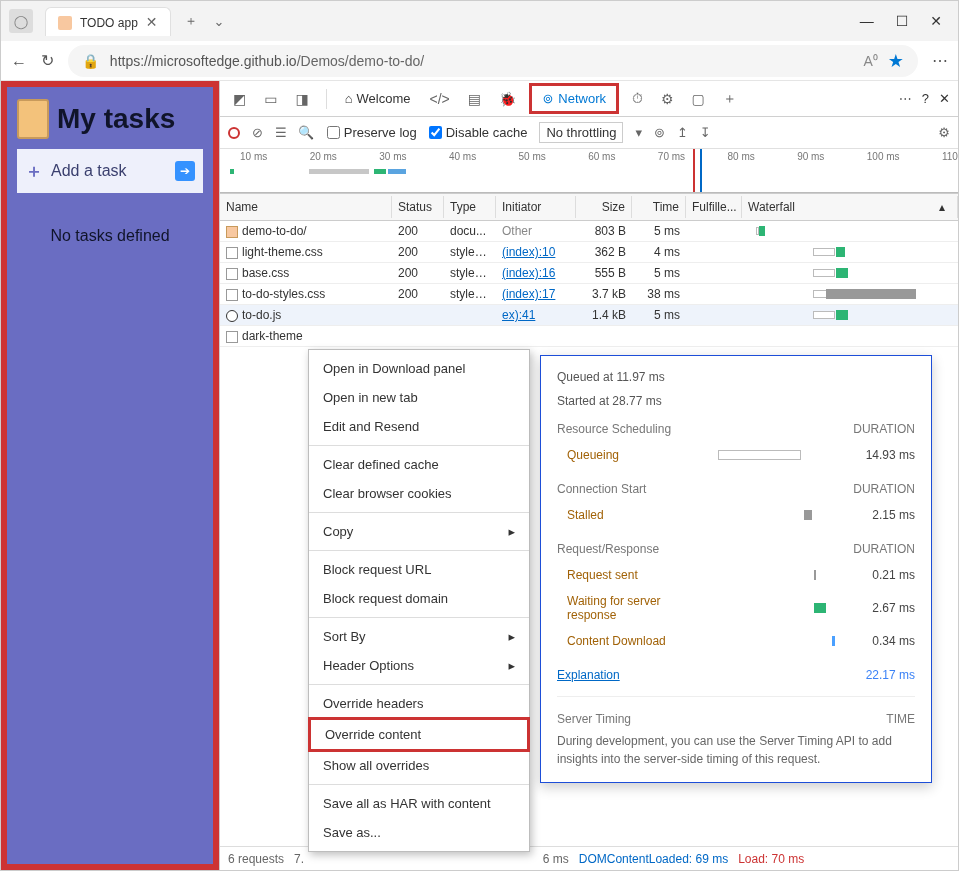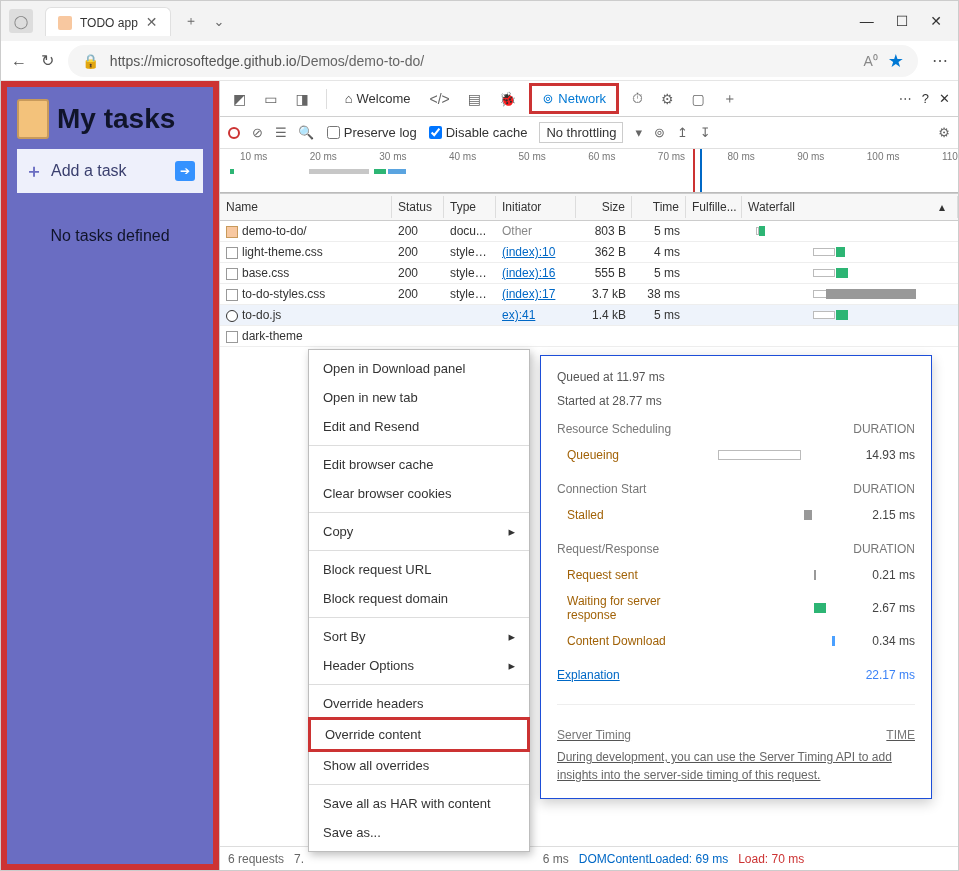--- a/index.html
+++ b/index.html
@@ -98,21 +98,21 @@
 .timing-tip { position:absolute; left:540px; top:355px; width:392px; background:#fff; border:1px solid #1d4ed8; box-shadow:0 4px 12px rgba(0,0,0,0.2); z-index:60; padding:14px 16px; font-size:12px; color:#555;}
 .timing-tip .line { margin-bottom:10px;}
 .timing-tip .sect { display:flex; justify-content:space-between; margin:14px 0 6px; color:#777;}
 .timing-tip .row { display:flex; align-items:center; padding:6px 0; gap:8px;}
 .timing-tip .lbl { flex:0 0 130px; color:#a16207; padding-left:10px;}
 .timing-tip .bar { flex:1; height:12px; position:relative; }
 .timing-tip .bar .seg { position:absolute; height:10px; top:1px; }
 .timing-tip .dur { width:60px; text-align:right; color:#444;}
 .timing-tip .explain { color:#0068c6; text-decoration:underline; }
 .timing-tip .total { font-weight:400; color:#3b82f6; text-align:left; }
-.timing-tip .server { margin-top:16px; border-top:1px solid #eee; padding-top:23px;text-decoration:underline;}
+.timing-tip .server { margin-top:8px; border-top:1px solid #eee; padding-top:15px;}
 .timing-tip .desc { margin-top:6px; color:#666; line-height:1.5;}
 
 
 .statusbar { height:24px; border-top:1px solid #ddd; display:flex; align-items:center; padding:0 8px; font-size:12px; color:#666; gap:10px;}
 .statusbar .blue { color:#0068c6;}
 .statusbar .red { color:#c33;}
 .sort-arrow { margin-left:auto; padding-right:6px;}
 </style>
 </head>
 <body>
@@ -353,21 +353,21 @@
       </div>
     </div>
   </div>
 </div>
 
 <div class="ctx-menu">
   <div class="ctx-item">Open in Download panel</div>
   <div class="ctx-item">Open in new tab</div>
   <div class="ctx-item">Edit and Resend</div>
   <div class="ctx-sep"></div>
-  <div class="ctx-item">Edit browser cache</div>
+  <div class="ctx-item">Clear defined cache</div>
   <div class="ctx-item">Clear browser cookies</div>
   <div class="ctx-sep"></div>
   <div class="ctx-item">
       <span>Copy</span>
       <span>▸</span>
     </div>
   <div class="ctx-sep"></div>
   <div class="ctx-item">Block request URL</div>
   <div class="ctx-item">Block request domain</div>
   <div class="ctx-sep"></div>

